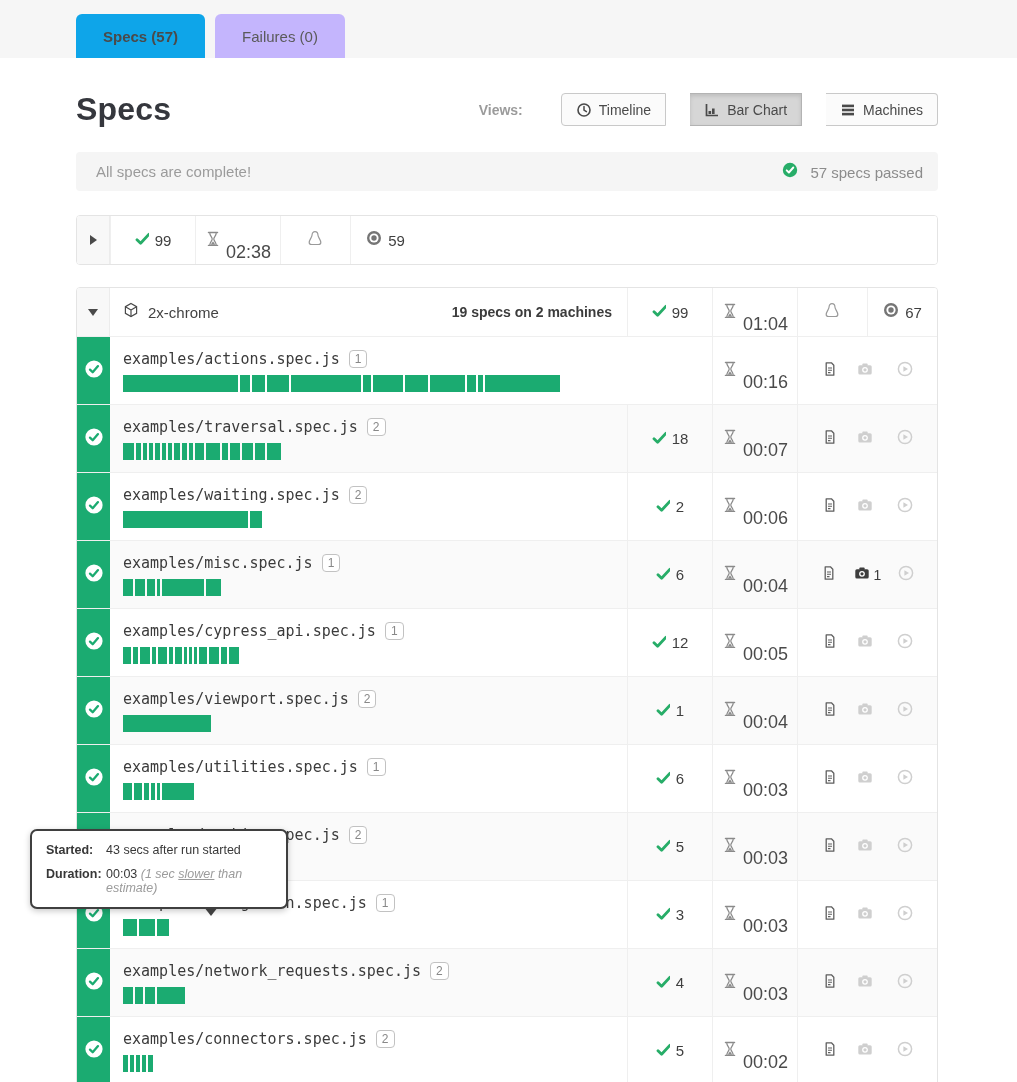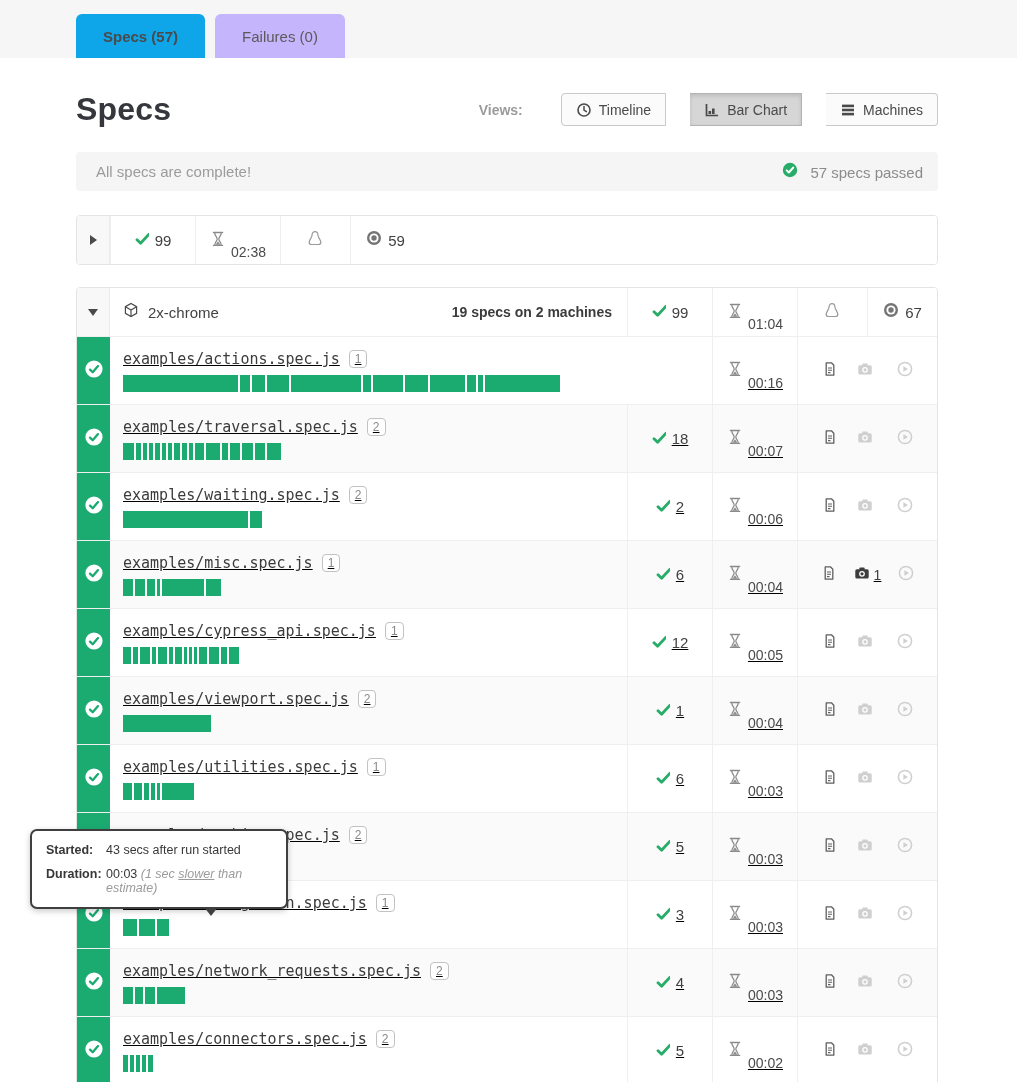--- a/index.html
+++ b/index.html
@@ -46,24 +46,24 @@
   .gcell-main { flex:1; display:flex; align-items:center; padding-left:13px; gap:9px; }
   .group-name { font-size:15px; color:#434343; }
   .group-summary { margin-left:auto; padding-right:15px; font-size:14px; font-weight:700; color:#3c3c3c; }
   .col { border-left:1px solid var(--rowline); display:flex; align-items:center; justify-content:center; }
   .col-checks { width:85px; gap:6px; }
   .col-duration { width:85px; gap:6px; }
   .col-os { width:70px; }
   .col-browser { width:70px; gap:6px; }
   .col-actions { width:140px; display:flex; align-items:center; justify-content:space-around; padding:0 14px; }
   .checks-num { font-size:15px; color:#3f3f3f; }
-  .duration-text { font-size:14px; color:#4a4a4a;margin-top:24px; }
+  .duration-text { font-size:18px; color:#4a4a4a;margin-top:24px; }
 
   
-  .spec-row { height:68px; display:flex; align-items:stretch; border-top:1px solid var(--rowline); background:#fff;text-decoration:underline; }
+  .spec-row { height:68px; display:flex; align-items:stretch; border-top:1px solid var(--rowline); background:#fff; }
   .spec-row:nth-child(even) { background:#fafafa; }
   .strip { width:33px; background:var(--green); display:flex; align-items:center; justify-content:center; }
   .spec-main { flex:1; padding:13px 0 0 13px; }
   .spec-name-line { display:flex; align-items:center; gap:9px; }
   .spec-name { font-family:"DejaVu Sans Mono", monospace; font-size:15px; color:#3b3b3b; }
   .badge { font-size:12px; color:#888; background:#fff; border:1px solid #c2c2c2; border-radius:4px;
     padding:0 5px; line-height:16px; }
   .bar { margin-top:7px; display:flex; gap:2px; }
   .seg { height:17px; background:var(--green); }
   .shot-count { font-size:14px; color:#3d3d3d; margin-left:4px; }

